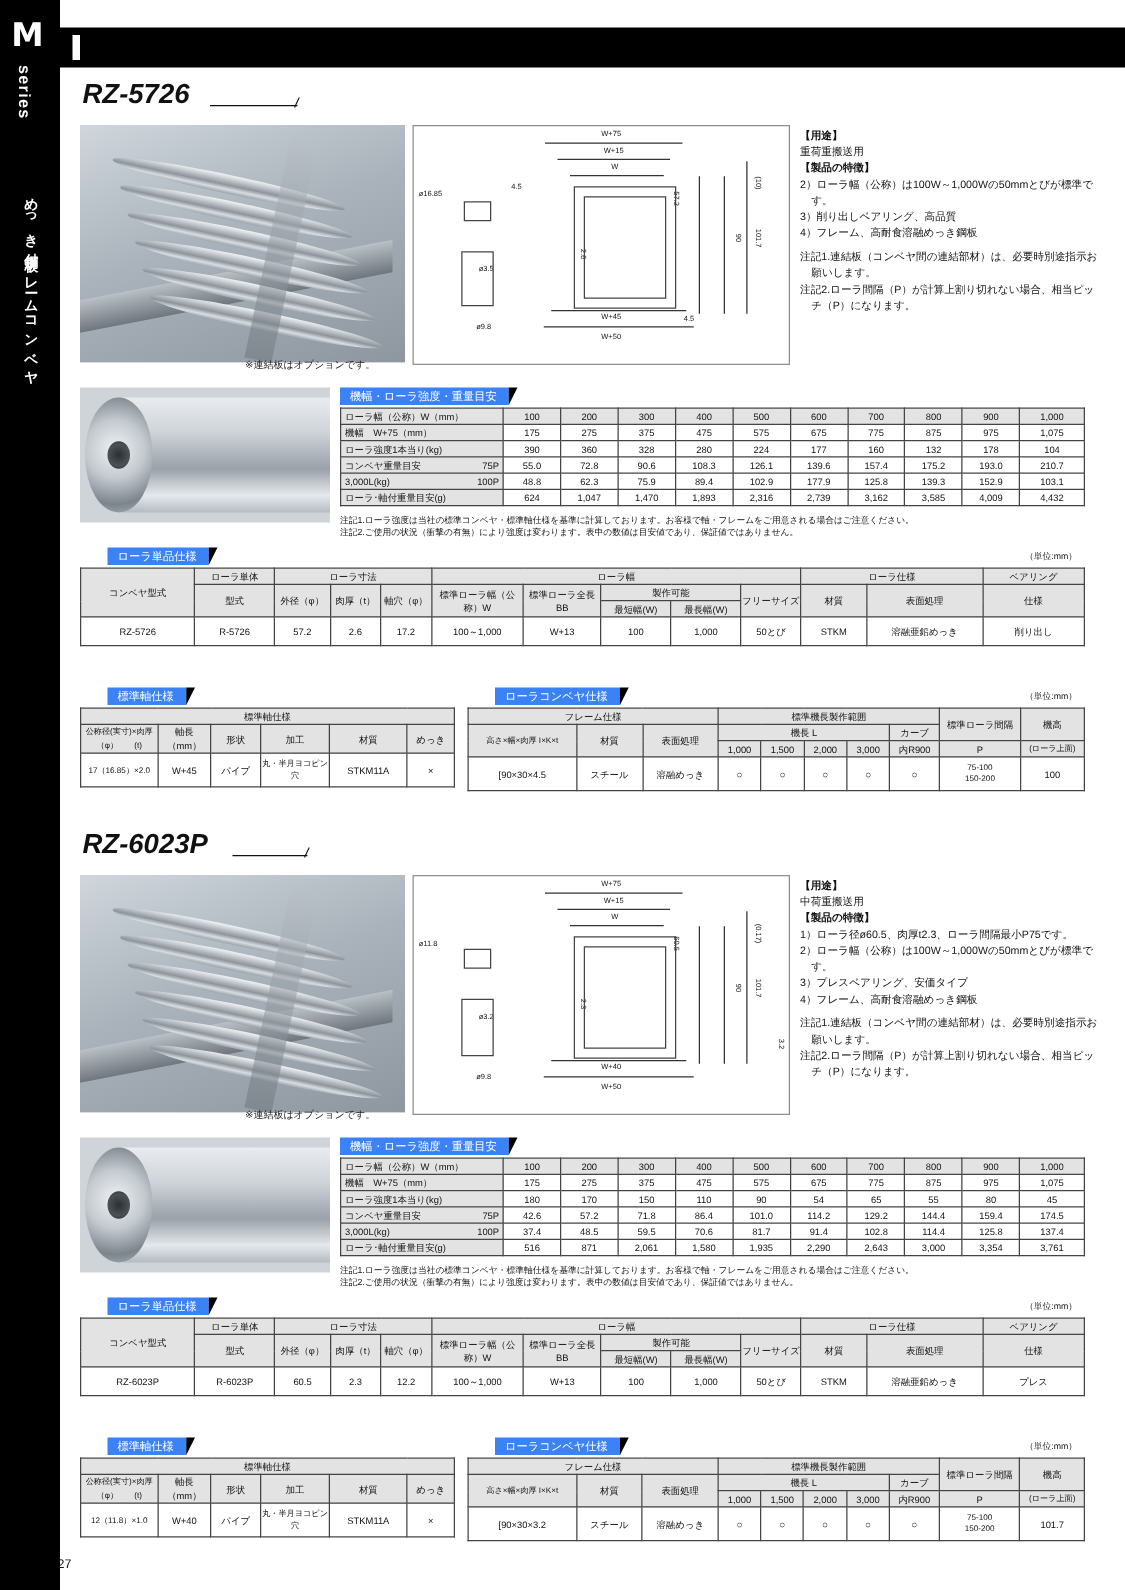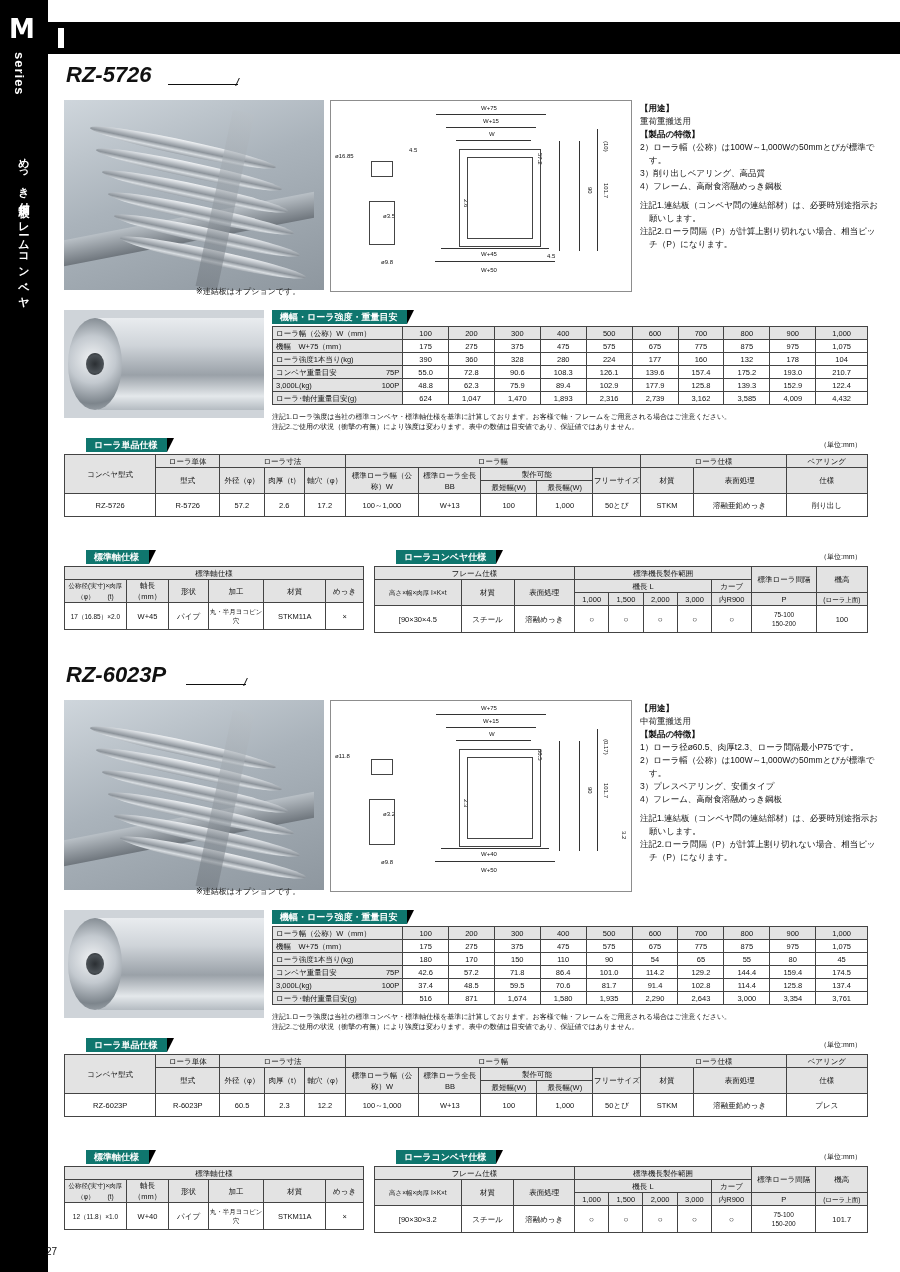--- a/index.html
+++ b/index.html
@@ -83,21 +83,21 @@
   .dtxtv{position:absolute;font-size:6px;color:#111;writing-mode:vertical-rl;white-space:nowrap;}
   .dbox{position:absolute;border:1px solid #444;}
 
   
   .spec{position:absolute;font-size:8.5px;line-height:13px;color:#111;width:240px;}
   .spec b{font-weight:bold;}
   .spec .ind{display:block;padding-left:9px;text-indent:-9px;}
 
   
   .tab{
-    position:absolute;height:14px;background:#0f766e;color:#fff;font-size:9px;font-weight:bold;
+    position:absolute;height:14px;background:#3b82f6;color:#fff;font-size:9px;font-weight:normal;
     line-height:14px;padding:0 10px 0 8px;
   }
   .tab:after{
     content:"";position:absolute;right:-7px;top:0;width:0;height:0;
     border-top:14px solid #000;border-right:7px solid transparent;
   }
 
   
   table{border-collapse:collapse;position:absolute;font-size:7.5px;background:#fff;}
   table td,table th{border:1px solid #444;text-align:center;padding:0;font-weight:normal;
@@ -254,21 +254,21 @@
       </td>
       <td>48.8</td>
       <td>62.3</td>
       <td>75.9</td>
       <td>89.4</td>
       <td>102.9</td>
       <td>177.9</td>
       <td>125.8</td>
       <td>139.3</td>
       <td>152.9</td>
-      <td>122.4</td>
+      <td>103.1</td>
     </tr>
     <tr>
       <td class="lbl">ローラ･軸付重量目安(g)</td>
       <td>624</td>
       <td>1,047</td>
       <td>1,470</td>
       <td>1,893</td>
       <td>2,316</td>
       <td>2,739</td>
       <td>3,162</td>
@@ -532,21 +532,21 @@
       <td>91.4</td>
       <td>102.8</td>
       <td>114.4</td>
       <td>125.8</td>
       <td>137.4</td>
     </tr>
     <tr>
       <td class="lbl">ローラ･軸付重量目安(g)</td>
       <td>516</td>
       <td>871</td>
-      <td>1,674</td>
+      <td>2,061</td>
       <td>1,580</td>
       <td>1,935</td>
       <td>2,290</td>
       <td>2,643</td>
       <td>3,000</td>
       <td>3,354</td>
       <td>3,761</td>
     </tr>
   </tbody>
     </table>

